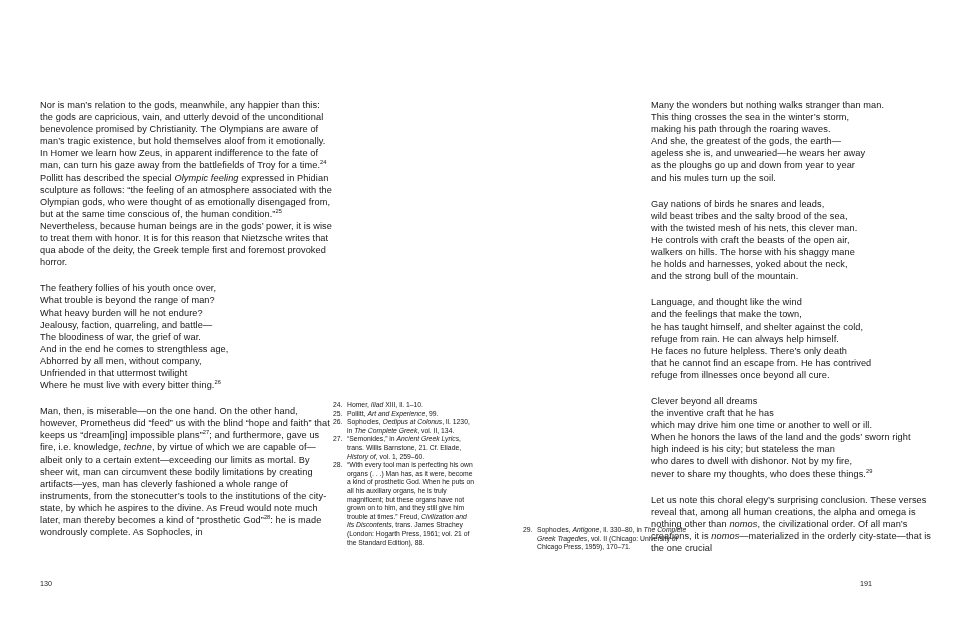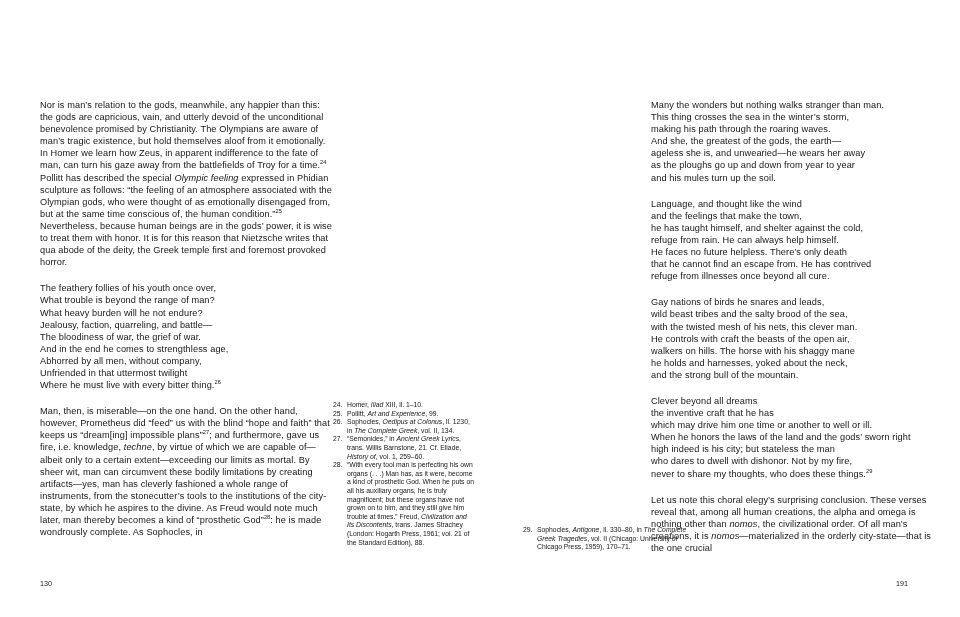--- a/index.html
+++ b/index.html
@@ -29,21 +29,21 @@
   .fncol { position: absolute; font-size: 6.8px; line-height: 8.6px; font-weight: 500; }
   .fncol-left  { left: 333px; top: 401px; width: 141px; }
   .fncol-right { left: 523px; top: 526px; width: 168px; }
   .fn { display: flex; align-items: flex-start; }
   .fn-num { flex: 0 0 14px; }
   .fn-text { flex: 1 1 auto; }
 
   
   .page-number { position: absolute; font-size: 7.2px; font-weight: 500; }
   .pn-left  { left: 40px;  top: 579px; }
-  .pn-right { left: 896px; top: 579px; }
+  .pn-right { left: 860px; top: 579px; }
 </style>
 </head>
 <body>
 
 <div class="spread">
 
   <div class="col col-left-body">
       <p class="prose">Nor is man’s relation to the gods, meanwhile, any happier than this: the gods are capricious, vain, and utterly devoid of the unconditional benevolence promised by Christianity. The Olympians are aware of man’s tragic existence, but hold themselves aloof from it emotionally. In Homer we learn how Zeus, in apparent indifference to the fate of man, can turn his gaze away from the battlefields of Troy for a time.<sup>24</sup> Pollitt has described the special <em>Olympic feeling</em> expressed in Phidian sculpture as follows: “the feeling of an atmosphere associated with the Olympian gods, who were thought of as emotionally disengaged from, but at the same time conscious of, the human condition.”<sup>25</sup> Nevertheless, because human beings are in the gods’ power, it is wise to treat them with honor. It is for this reason that Nietzsche writes that qua abode of the deity, the Greek temple first and foremost provoked horror.</p>
       <p class="verse">The feathery follies of his youth once over,<br>What trouble is beyond the range of man?<br>What heavy burden will he not endure?<br>Jealousy, faction, quarreling, and battle—<br>The bloodiness of war, the grief of war.<br>And in the end he comes to strengthless age,<br>Abhorred by all men, without company,<br>Unfriended in that uttermost twilight<br>Where he must live with every bitter thing.<sup>26</sup></p>
       <p class="prose">Man, then, is miserable—on the one hand. On the other hand, however, Prometheus did “feed” us with the blind “hope and faith” that keeps us “dream[ing] impossible plans”<sup>27</sup>; and furthermore, gave us fire, i.e. knowledge, <em>techne</em>, by virtue of which we are capable of—albeit only to a certain extent—exceeding our limits as mortal. By sheer wit, man can circumvent these bodily limitations by creating artifacts—yes, man has cleverly fashioned a whole range of instruments, from the stonecutter’s tools to the institutions of the city-state, by which he aspires to the divine. As Freud would note much later, man thereby becomes a kind of “prosthetic God”<sup>28</sup>: he is made wondrously complete. As Sophocles, in</p>
@@ -74,22 +74,22 @@
 
   <div class="fncol fncol-right">
       <div class="fn">
         <span class="fn-num">29.</span>
         <span class="fn-text">Sophocles, <em>Antigone</em>, ll. 330–80, in <em>The Complete Greek Tragedies</em>, vol. II (Chicago: University of Chicago Press, 1959), 170–71.</span>
       </div>
     </div>
 
   <div class="col col-right-body">
       <p class="verse">Many the wonders but nothing walks stranger than man.<br>This thing crosses the sea in the winter’s storm,<br>making his path through the roaring waves.<br>And she, the greatest of the gods, the earth—<br>ageless she is, and unwearied—he wears her away<br>as the ploughs go up and down from year to year<br>and his mules turn up the soil.</p>
+      <p class="verse">Gay nations of birds he snares and leads,<br>wild beast tribes and the salty brood of the sea,<br>with the twisted mesh of his nets, this clever man.<br>He controls with craft the beasts of the open air,<br>walkers on hills. The horse with his shaggy mane<br>he holds and harnesses, yoked about the neck,<br>and the strong bull of the mountain.</p>
       <p class="verse">Language, and thought like the wind<br>and the feelings that make the town,<br>he has taught himself, and shelter against the cold,<br>refuge from rain. He can always help himself.<br>He faces no future helpless. There’s only death<br>that he cannot find an escape from. He has contrived<br>refuge from illnesses once beyond all cure.</p>
-      <p class="verse">Gay nations of birds he snares and leads,<br>wild beast tribes and the salty brood of the sea,<br>with the twisted mesh of his nets, this clever man.<br>He controls with craft the beasts of the open air,<br>walkers on hills. The horse with his shaggy mane<br>he holds and harnesses, yoked about the neck,<br>and the strong bull of the mountain.</p>
       <p class="verse">Clever beyond all dreams<br>the inventive craft that he has<br>which may drive him one time or another to well or ill.<br>When he honors the laws of the land and the gods’ sworn right<br>high indeed is his city; but stateless the man<br>who dares to dwell with dishonor. Not by my fire,<br>never to share my thoughts, who does these things.<sup>29</sup></p>
       <p class="prose">Let us note this choral elegy’s surprising conclusion. These verses reveal that, among all human creations, the alpha and omega is nothing other than <em>nomos</em>, the civilizational order. Of all man’s creations, it is <em>nomos</em>—materialized in the orderly city-state—that is the one crucial</p>
     </div>
 
   <div class="page-number pn-left">130</div>
 
   <div class="page-number pn-right">191</div>
 
 </div>
 

